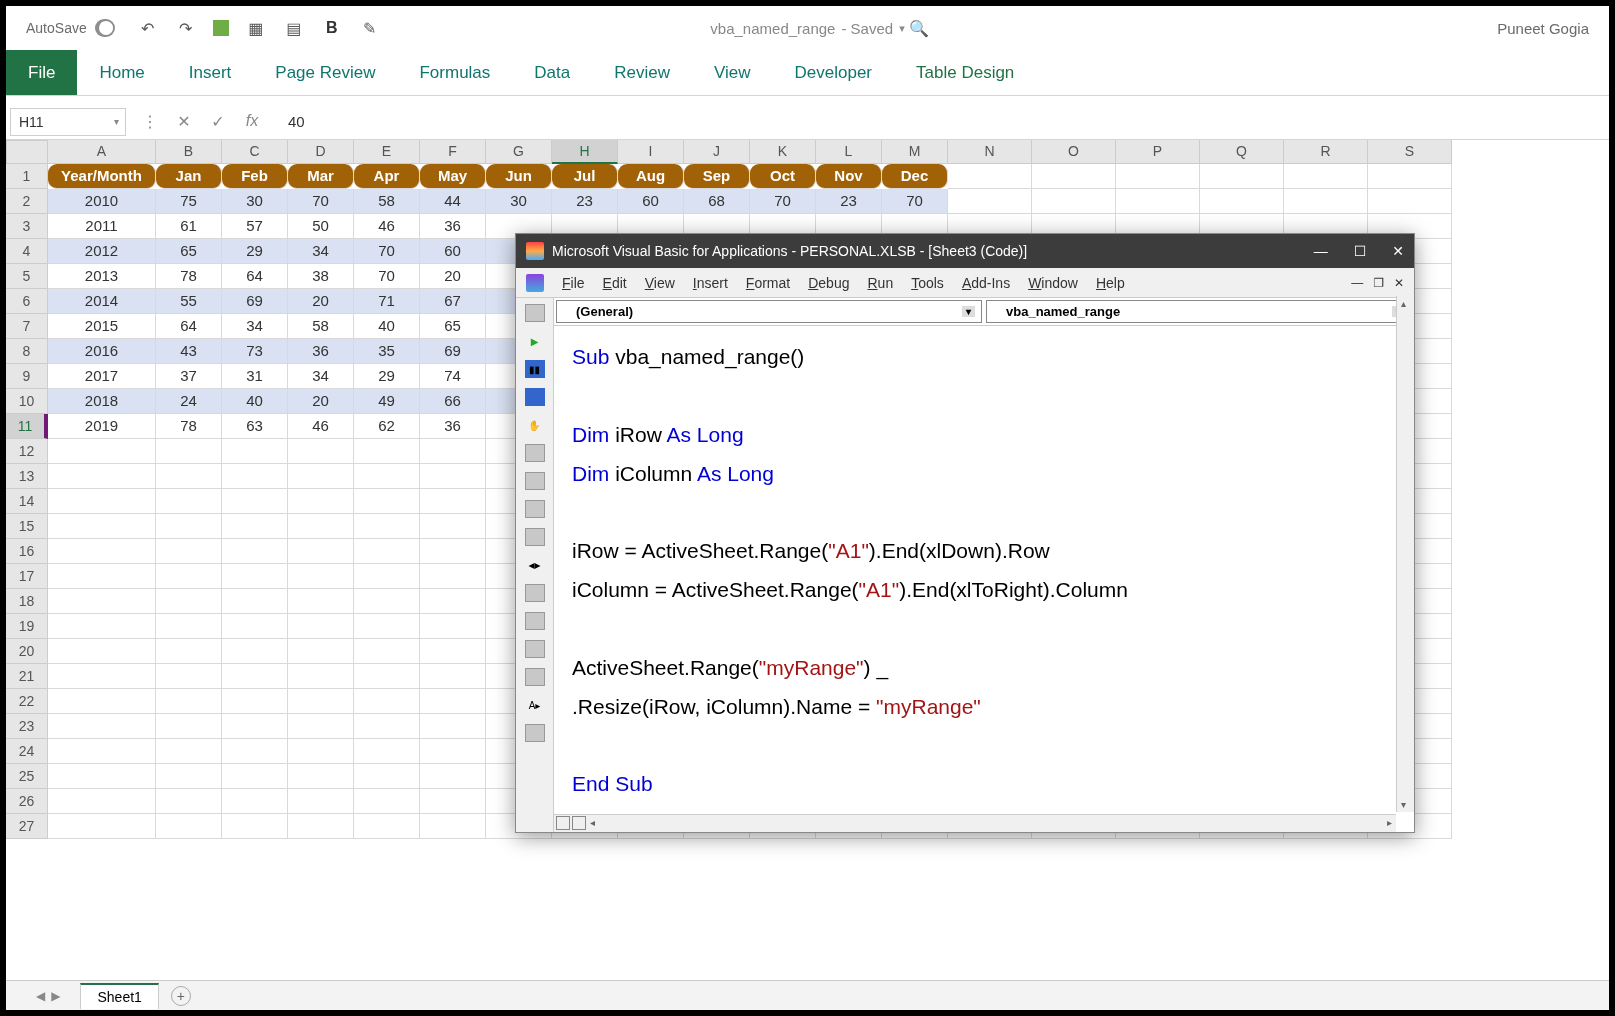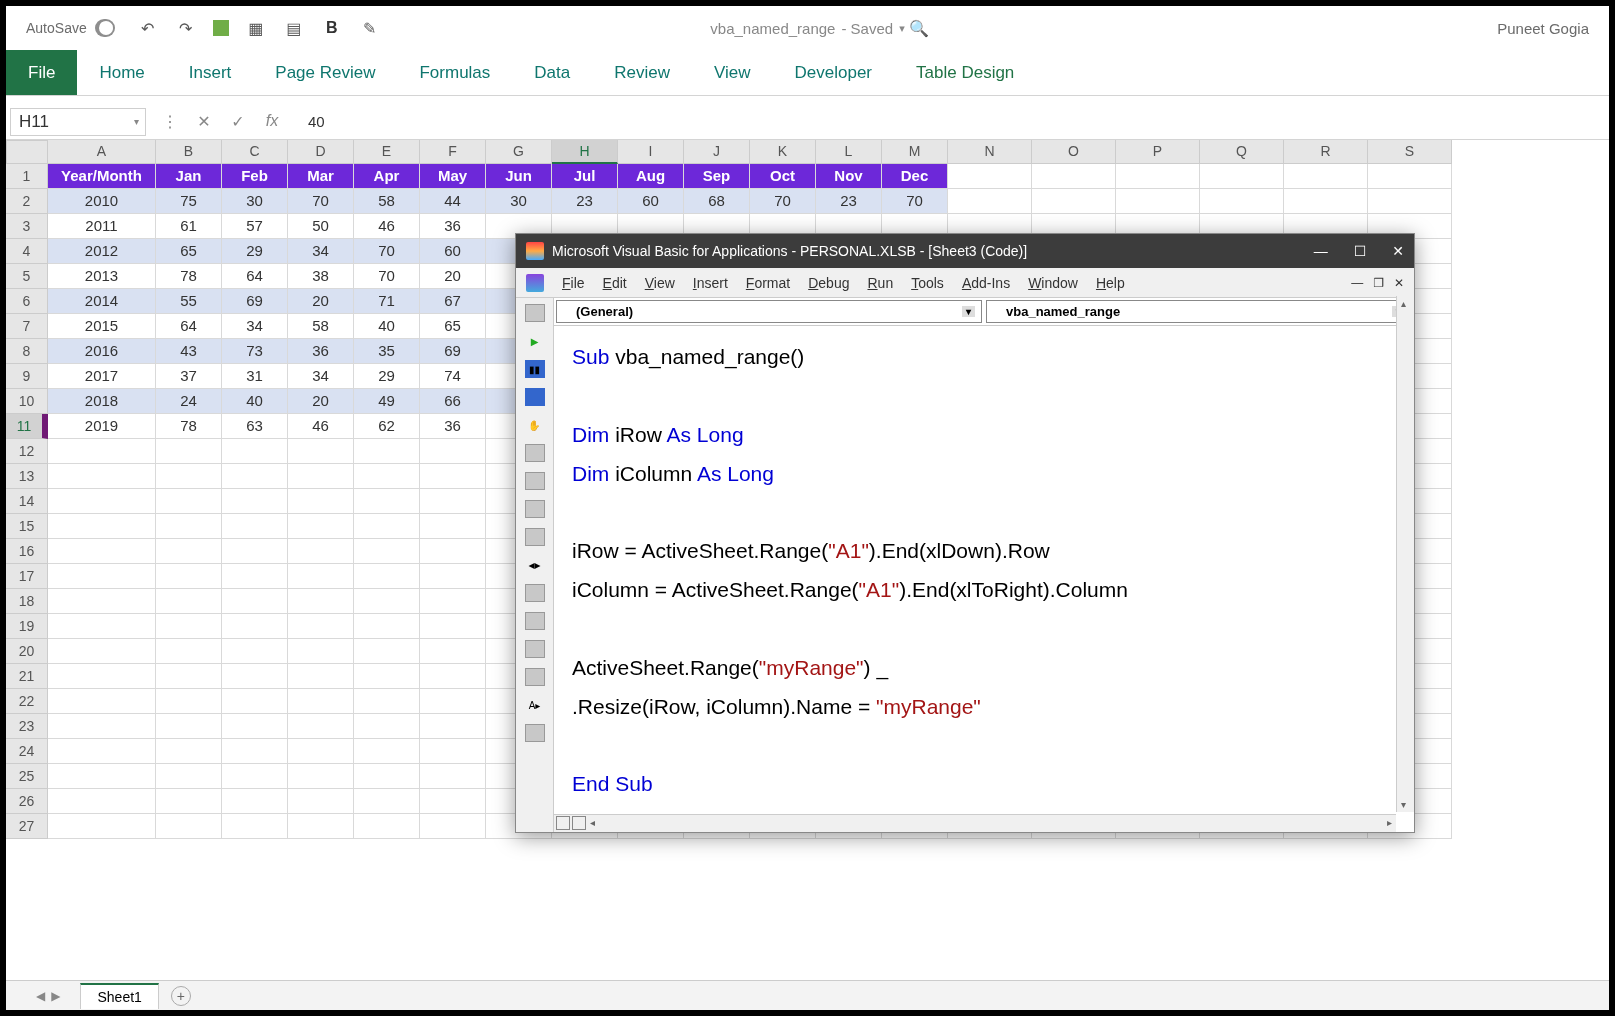--- a/index.html
+++ b/index.html
@@ -18,47 +18,47 @@
 .titlebar .search-ico { margin-right: 40px; color: #888; font-size: 16px; }
 
 
 .ribtabs { height: 46px; background: #fff; display: flex; align-items: stretch; border-bottom: 1px solid #d4d4d4; }
 .ribtabs .tab { padding: 0 22px; display: flex; align-items: center; font-size: 17px; color: #0f766e; cursor: pointer; }
 .ribtabs .tab.file { background: #217346; color: #fff; }
 .ribtabs .tab.active { color: #217346; }
 
 
 .fbar { height: 36px; background: #fff; display: flex; align-items: center; border-bottom: 1px solid #d4d4d4; padding-left: 4px; margin-top: 8px; }
-.fbar .namebox { width: 136px; height: 28px; border: 1px solid #cfcfcf; display: flex; align-items: center; padding: 0 8px; font-size: 17px; color: #333; position: relative; }
+.fbar .namebox { width: 116px; height: 28px; border: 1px solid #cfcfcf; display: flex; align-items: center; padding: 0 8px; font-size: 14px; color: #333; position: relative; }
 .fbar .namebox::after { content: "▾"; position: absolute; right: 6px; color: #888; font-size: 10px; }
 .fbar .fbicons { display: flex; gap: 14px; margin: 0 14px; color: #888; font-size: 16px; }
 .fbar .fbicons span { width: 20px; text-align: center; }
 .fbar .fval { flex: 1; padding-left: 12px; font-size: 15px; color: #333; }
 
 
 .gridwrap { position: relative; }
 .colhdr-row { display: flex; height: 24px; }
 .corner { width: 42px; height: 24px; background: #e6e6e6; border: 1px solid #ccc; }
 .colhdr { flex: none; width: 66px; height: 24px; background: #e6e6e6; border-right: 1px solid #ccc; border-bottom: 1px solid #ccc; text-align: center; font-size: 14px; color: #555; line-height: 22px; }
 .colhdr.first { width: 108px; }
 .colhdr.sel { background: #d2d2d2; border-bottom: 2px solid #217346; color: #217346; }
 .colhdr.wide { width: 84px; }
 
 .gridbody { display: flex; }
 .rowhdrs { width: 42px; }
 .rowhdr { height: 25px; background: #e6e6e6; border-right: 1px solid #ccc; border-bottom: 1px solid #ccc; text-align: center; font-size: 14px; color: #555; line-height: 24px; }
-.rowhdr.sel { background: #d2d2d2; border-right: 6px solid #701a75; color: #217346; }
+.rowhdr.sel { background: #d2d2d2; border-right: 4px solid #701a75; color: #217346; }
 
 .cells { position: relative; }
 .datarow { display: flex; height: 25px; }
 .cell { flex: none; width: 66px; height: 25px; border-right: 1px solid #d9d9d9; border-bottom: 1px solid #d9d9d9; text-align: center; font-size: 15px; line-height: 24px; color: #333; }
 .cell.first { width: 108px; }
 .cell.wide { width: 84px; }
 
-.hdr-cell { background: #6d28d9; color: #fff; font-weight: 600; }
+.hdr-cell { background: #a16207; color: #fff; font-weight: 600; border-radius: 9px; }
 .band1 { background: #D9E1F2; }
 .band0 { background: #fff; }
 
 
 .sheettabs { position: absolute; bottom: 0; left: 0; right: 0; height: 30px; background: #f3f3f3; border-top: 1px solid #ccc; display: flex; align-items: center; padding-left: 30px; }
 .sheettabs .nav { display: flex; gap: 6px; color: #888; font-size: 12px; margin-right: 20px; }
 .sheettabs .tab { background: #fff; border: 1px solid #ccc; border-bottom: none; padding: 4px 16px; font-size: 14px; border-top: 2px solid #217346; }
 .sheettabs .plus { margin-left: 12px; width: 20px; height: 20px; border: 1px solid #aaa; border-radius: 50%; display: flex; align-items: center; justify-content: center; font-size: 14px; color: #666; }
 
 

